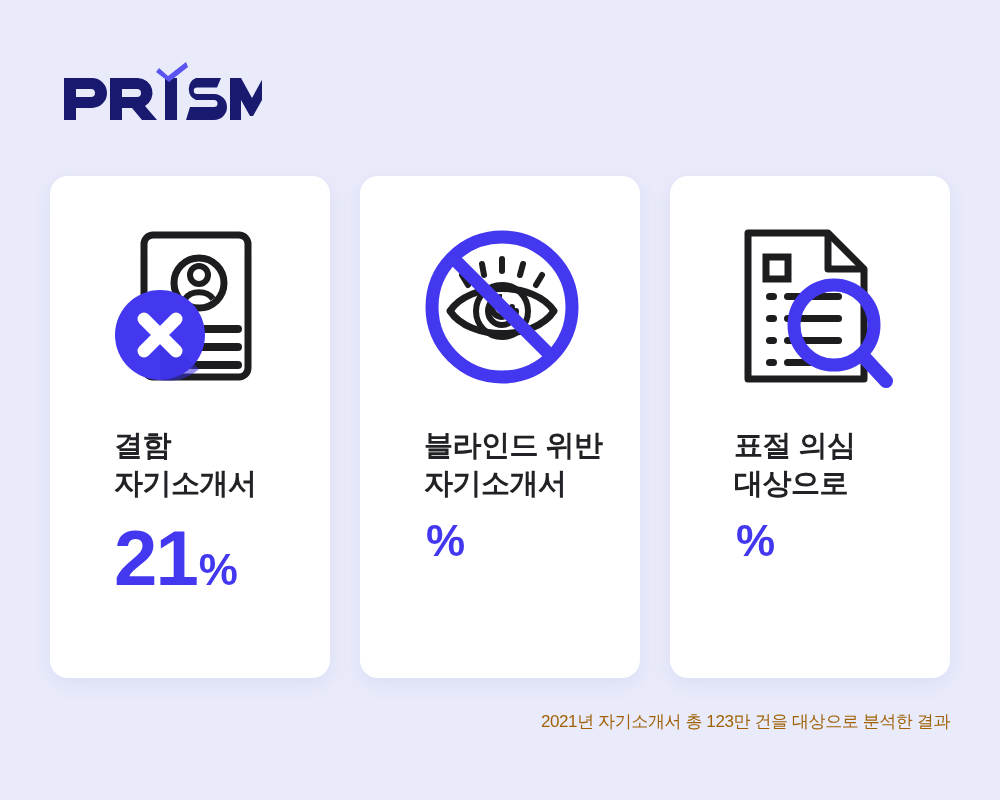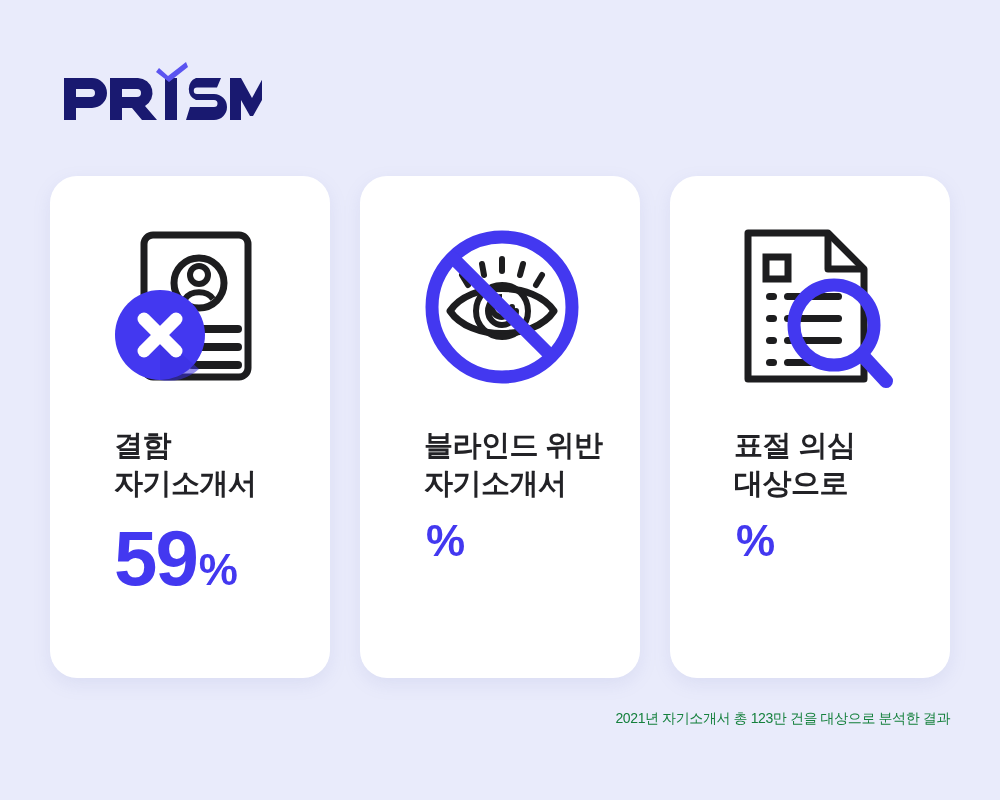--- a/index.html
+++ b/index.html
@@ -32,21 +32,21 @@
     left: 50px;
     top: 176px;
     width: 900px;
     height: 502px;
     display: flex;
     gap: 30px;
   }
   .card {
     flex: 1 1 0;
     background: #ffffff;
-    border-radius: 27px;
+    border-radius: 18px;
     box-shadow: 0 6px 18px rgba(120, 130, 190, 0.13);
     position: relative;
     box-sizing: border-box;
     padding: 0;
     overflow: hidden;
   }
 
   .icon-area {
     height: 250px;
     display: flex;
@@ -87,22 +87,22 @@
     font-size: 44px;
     letter-spacing: -1px;
     margin-left: 2px;
   }
 
   
   .footnote {
     position: absolute;
     right: 50px;
     top: 710px;
-    font-size: 14px;
-    color: #15803d;
+    font-size: 17px;
+    color: #a16207;
     letter-spacing: -0.4px;
     text-align: right;
   }
 </style>
 </head>
 <body>
 
 <div class="logo-wrap">
   <svg class="logo-svg" width="200" height="62" viewBox="0 0 200 62">
 
@@ -141,21 +141,21 @@
         <g stroke="#ffffff" stroke-width="13" stroke-linecap="round">
           <line x1="42" y1="100" x2="74" y2="132"></line>
           <line x1="74" y1="100" x2="42" y2="132"></line>
         </g>
       </svg>
     </div>
     <div class="card-text">
       <p class="card-label">결함
 자기소개서</p>
       <div class="card-value">
-        <span class="value-num">59</span>
+        <span class="value-num">21</span>
         <span class="value-pct">%</span>
       </div>
     </div>
   </div>
 
   <div class="card">
     <div class="icon-area">
       <svg width="176" height="176" viewBox="0 0 176 176">
 
         <g stroke="#1d1d1f" stroke-width="6" stroke-linecap="round">

